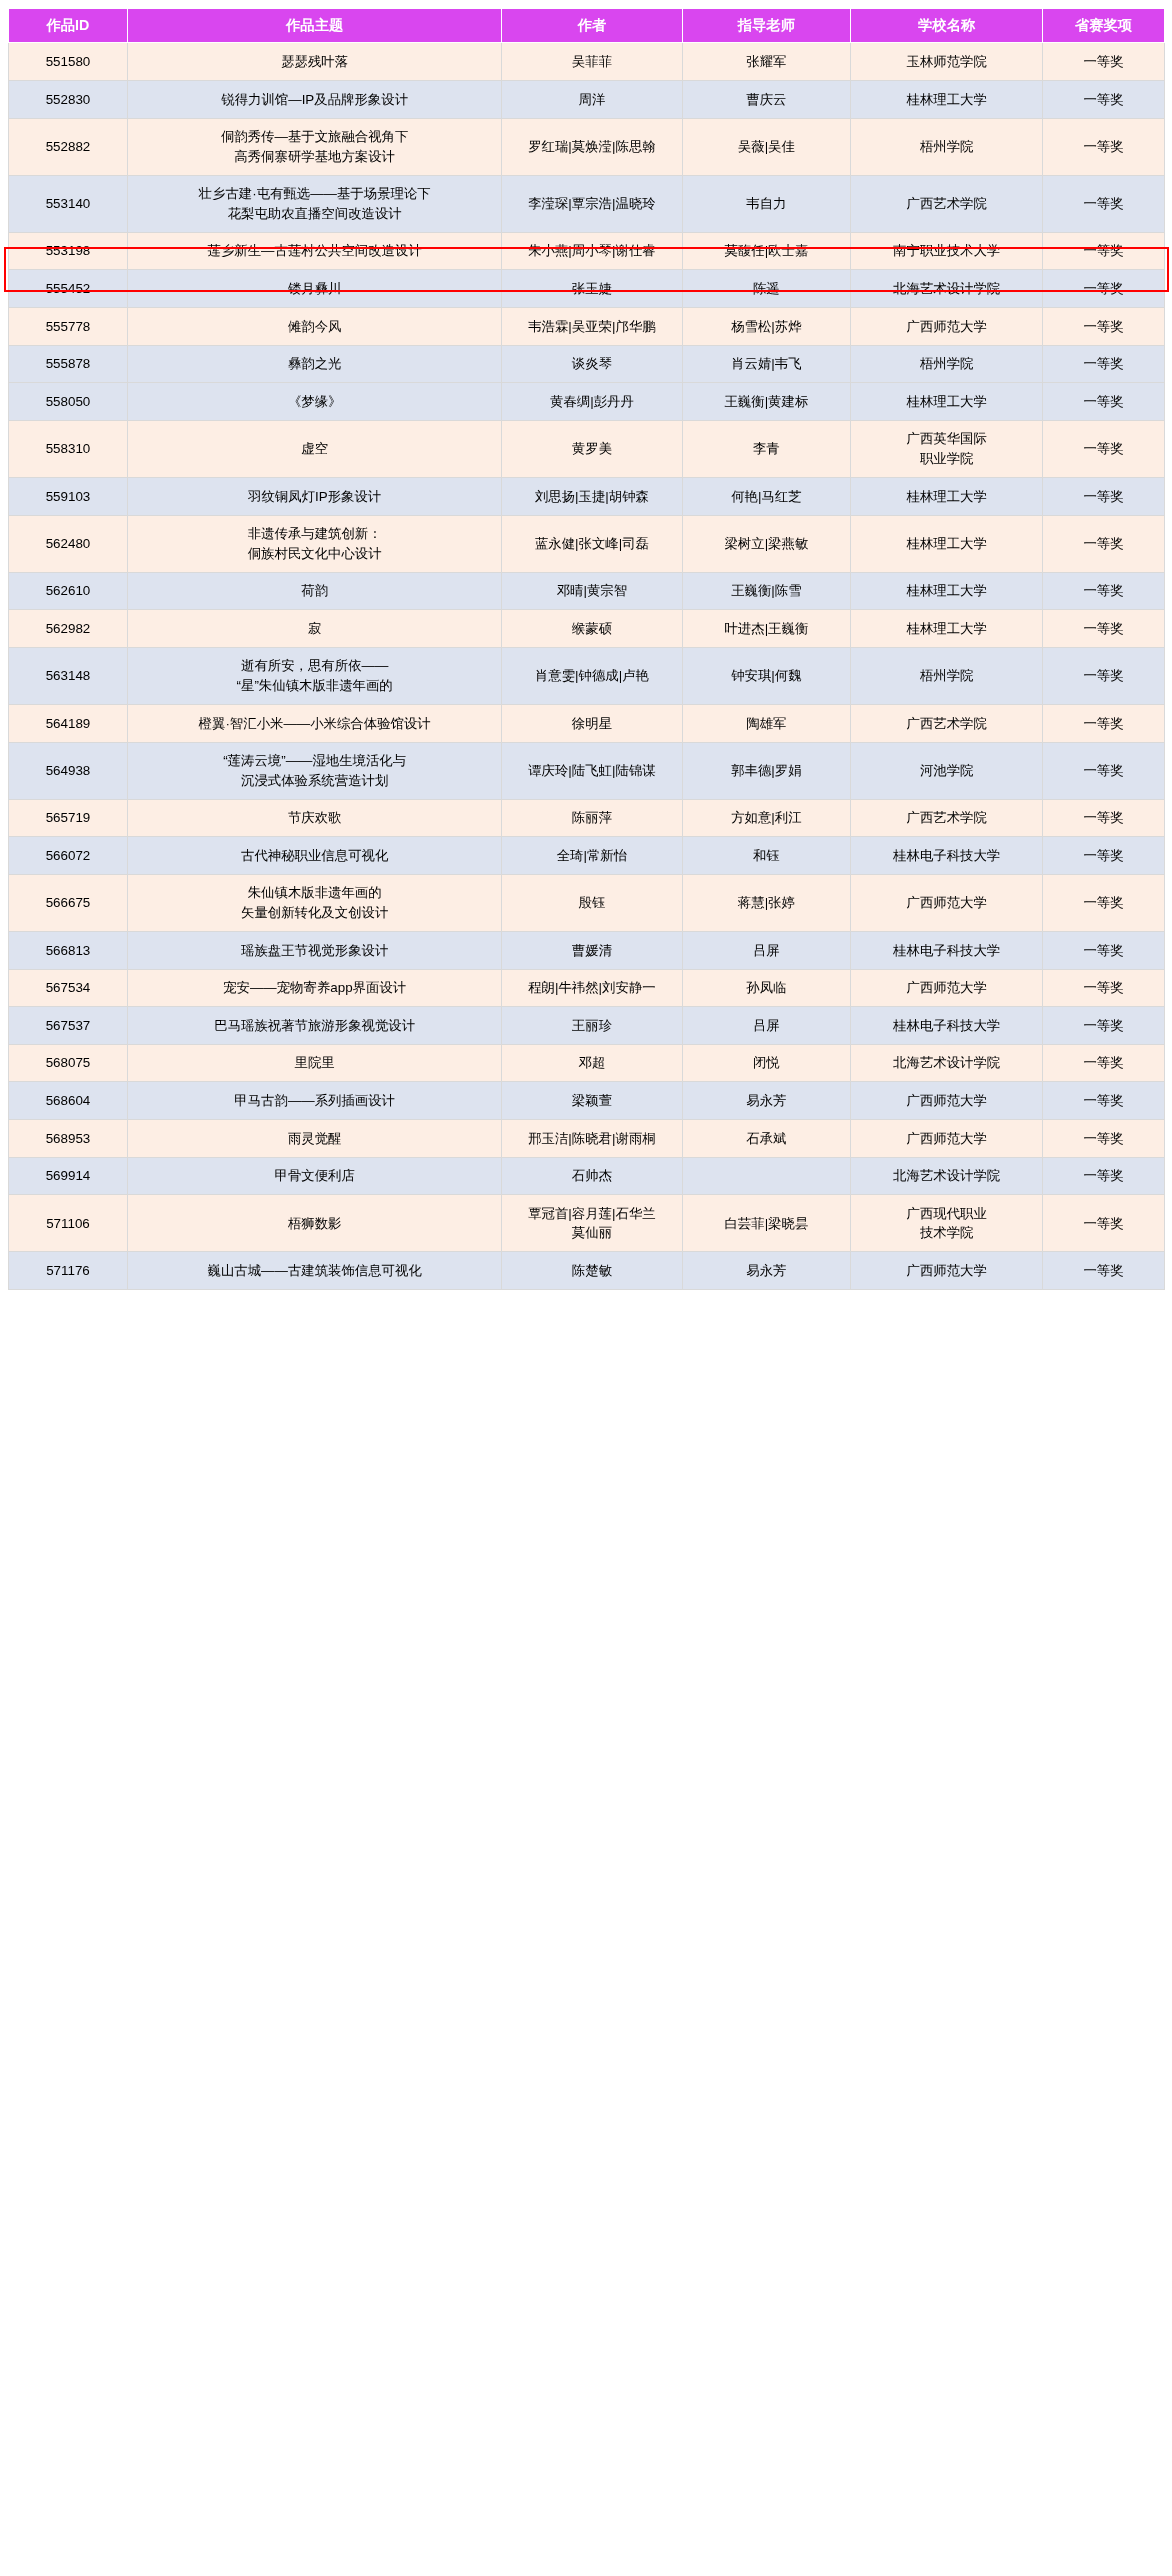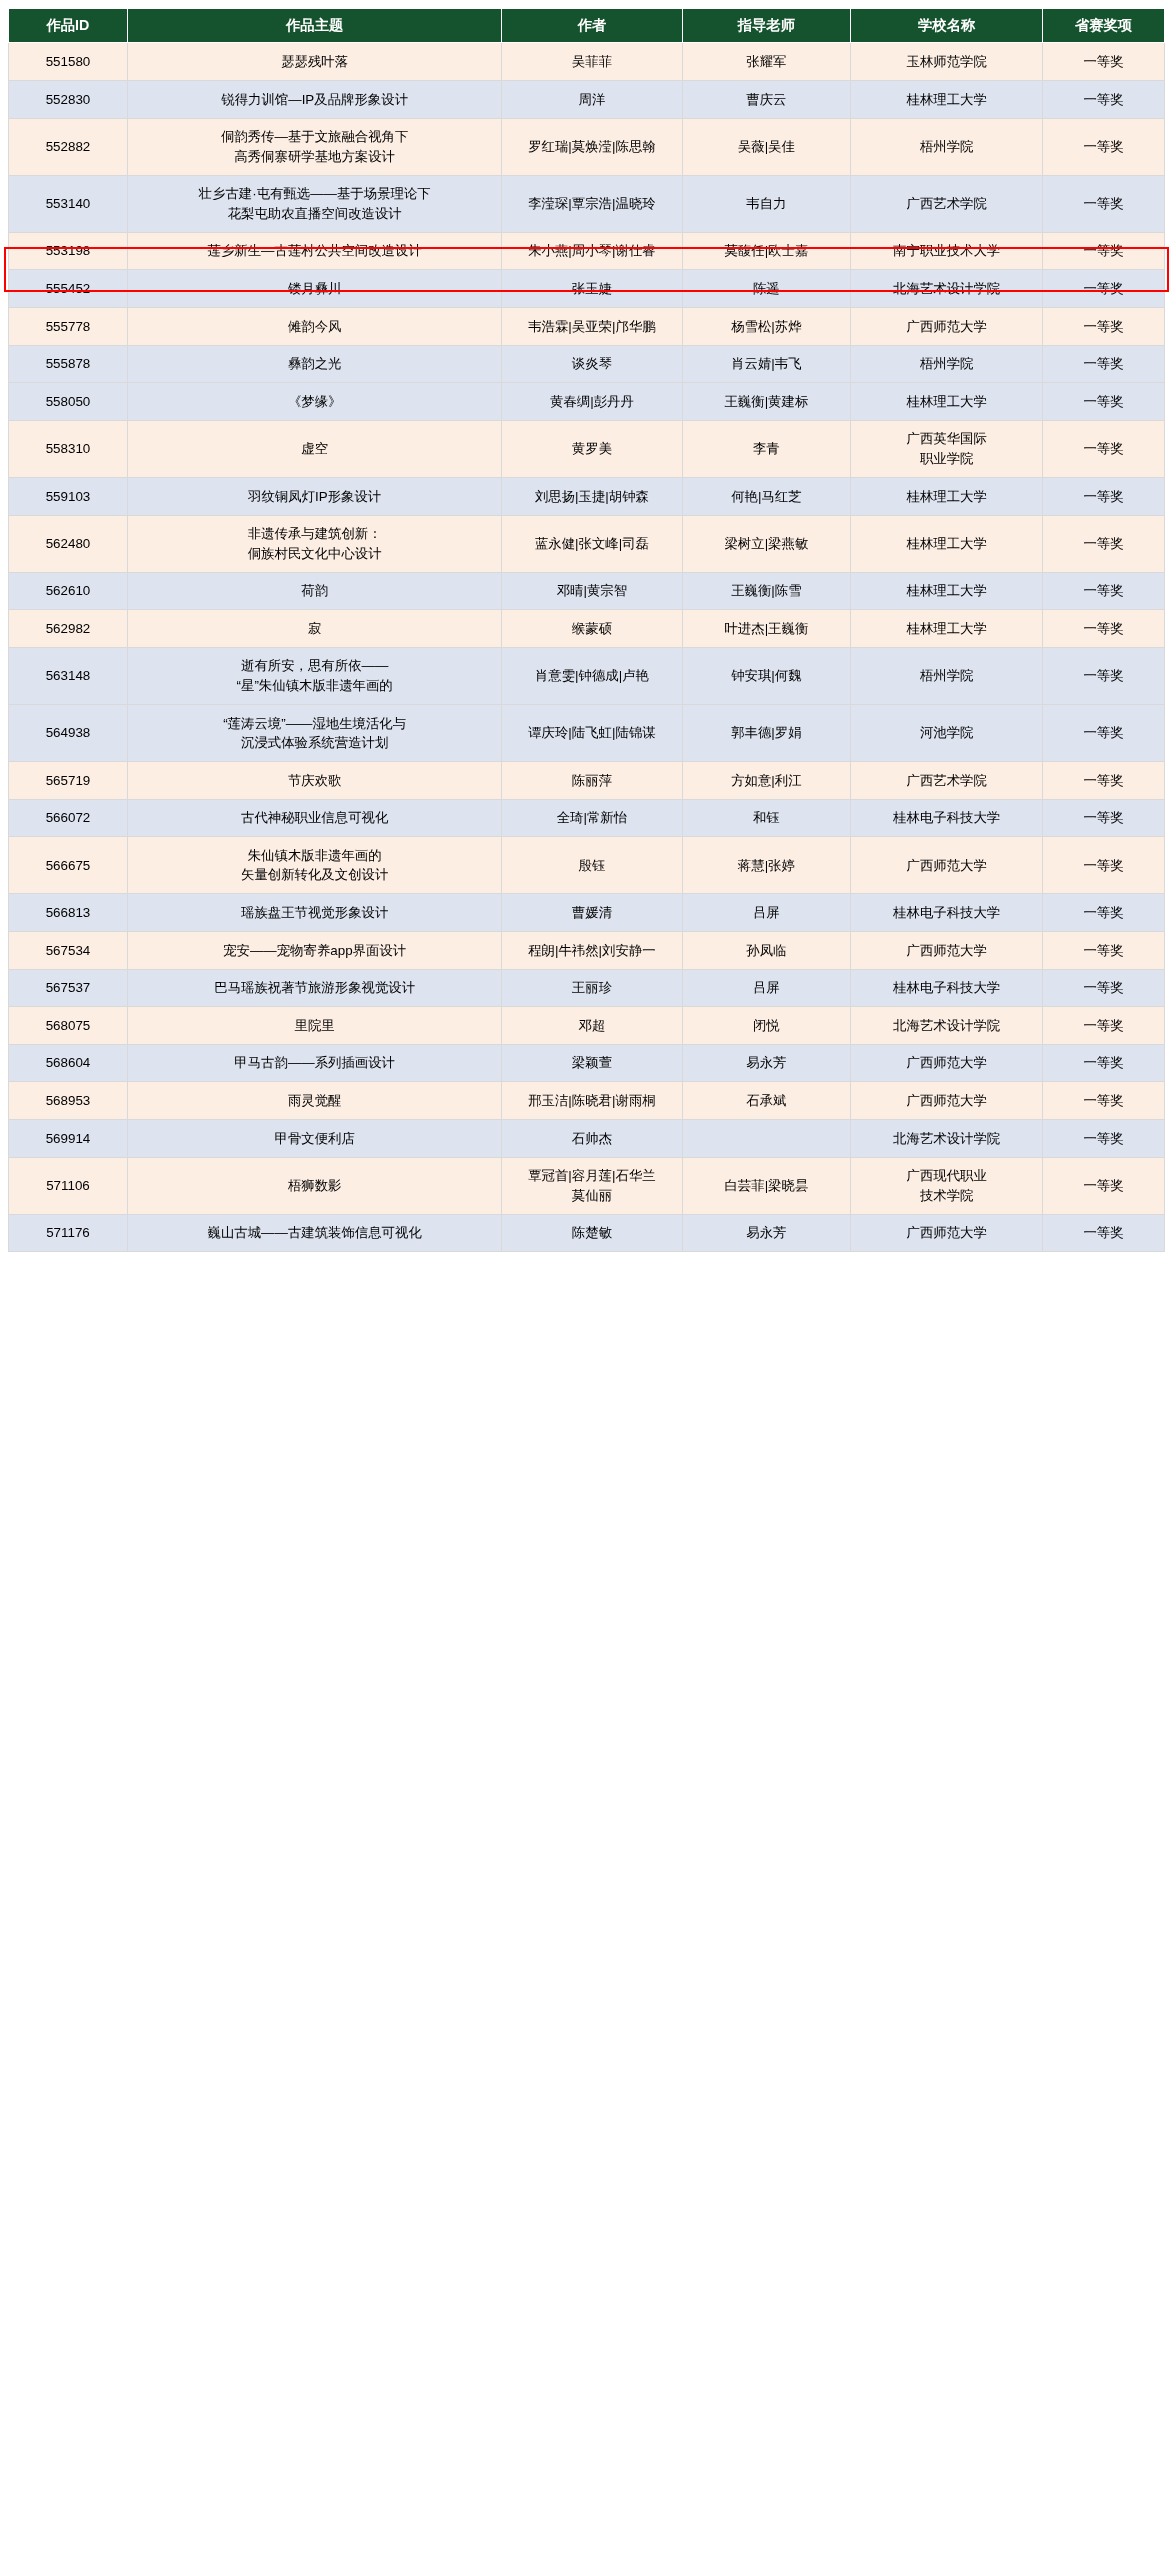--- a/index.html
+++ b/index.html
@@ -15,21 +15,21 @@
     width: 1172px;
     box-sizing: border-box;
     padding: 7.6px 7.6px 9.6px 7.6px;
   }
   table.award-table {
     border-collapse: collapse;
     width: 1157px;
     table-layout: fixed;
   }
   table.award-table th {
-    background: #14532d;
+    background: #d946ef;
     color: #ffffff;
     font-size: 14.3px;
     font-weight: bold;
     border: 1px solid #ffffff;
     padding: 7.6px 1.9px;
     text-align: center;
     line-height: 1.3;
   }
   table.award-table td {
     border: 1px solid #d9d9d9;
@@ -331,20 +331,36 @@
               <span class="cell-line">肖意雯|钟德成|卢艳</span>
             </td>
             <td>
               <span class="cell-line">钟安琪|何魏</span>
             </td>
             <td>
               <span class="cell-line">梧州学院</span>
             </td>
             <td>一等奖</td>
           </tr>
+          <tr class="row-even">
+            <td>564189</td>
+            <td>
+              <span class="cell-line">橙翼·智汇小米——小米综合体验馆设计</span>
+            </td>
+            <td>
+              <span class="cell-line">徐明星</span>
+            </td>
+            <td>
+              <span class="cell-line">陶雄军</span>
+            </td>
+            <td>
+              <span class="cell-line">广西艺术学院</span>
+            </td>
+            <td>一等奖</td>
+          </tr>
           <tr class="row-odd">
             <td>564938</td>
             <td>
               <span class="cell-line">“莲涛云境”——湿地生境活化与</span>
               <span class="cell-line">沉浸式体验系统营造计划</span>
             </td>
             <td>
               <span class="cell-line">谭庆玲|陆飞虹|陆锦谋</span>
             </td>
             <td>

